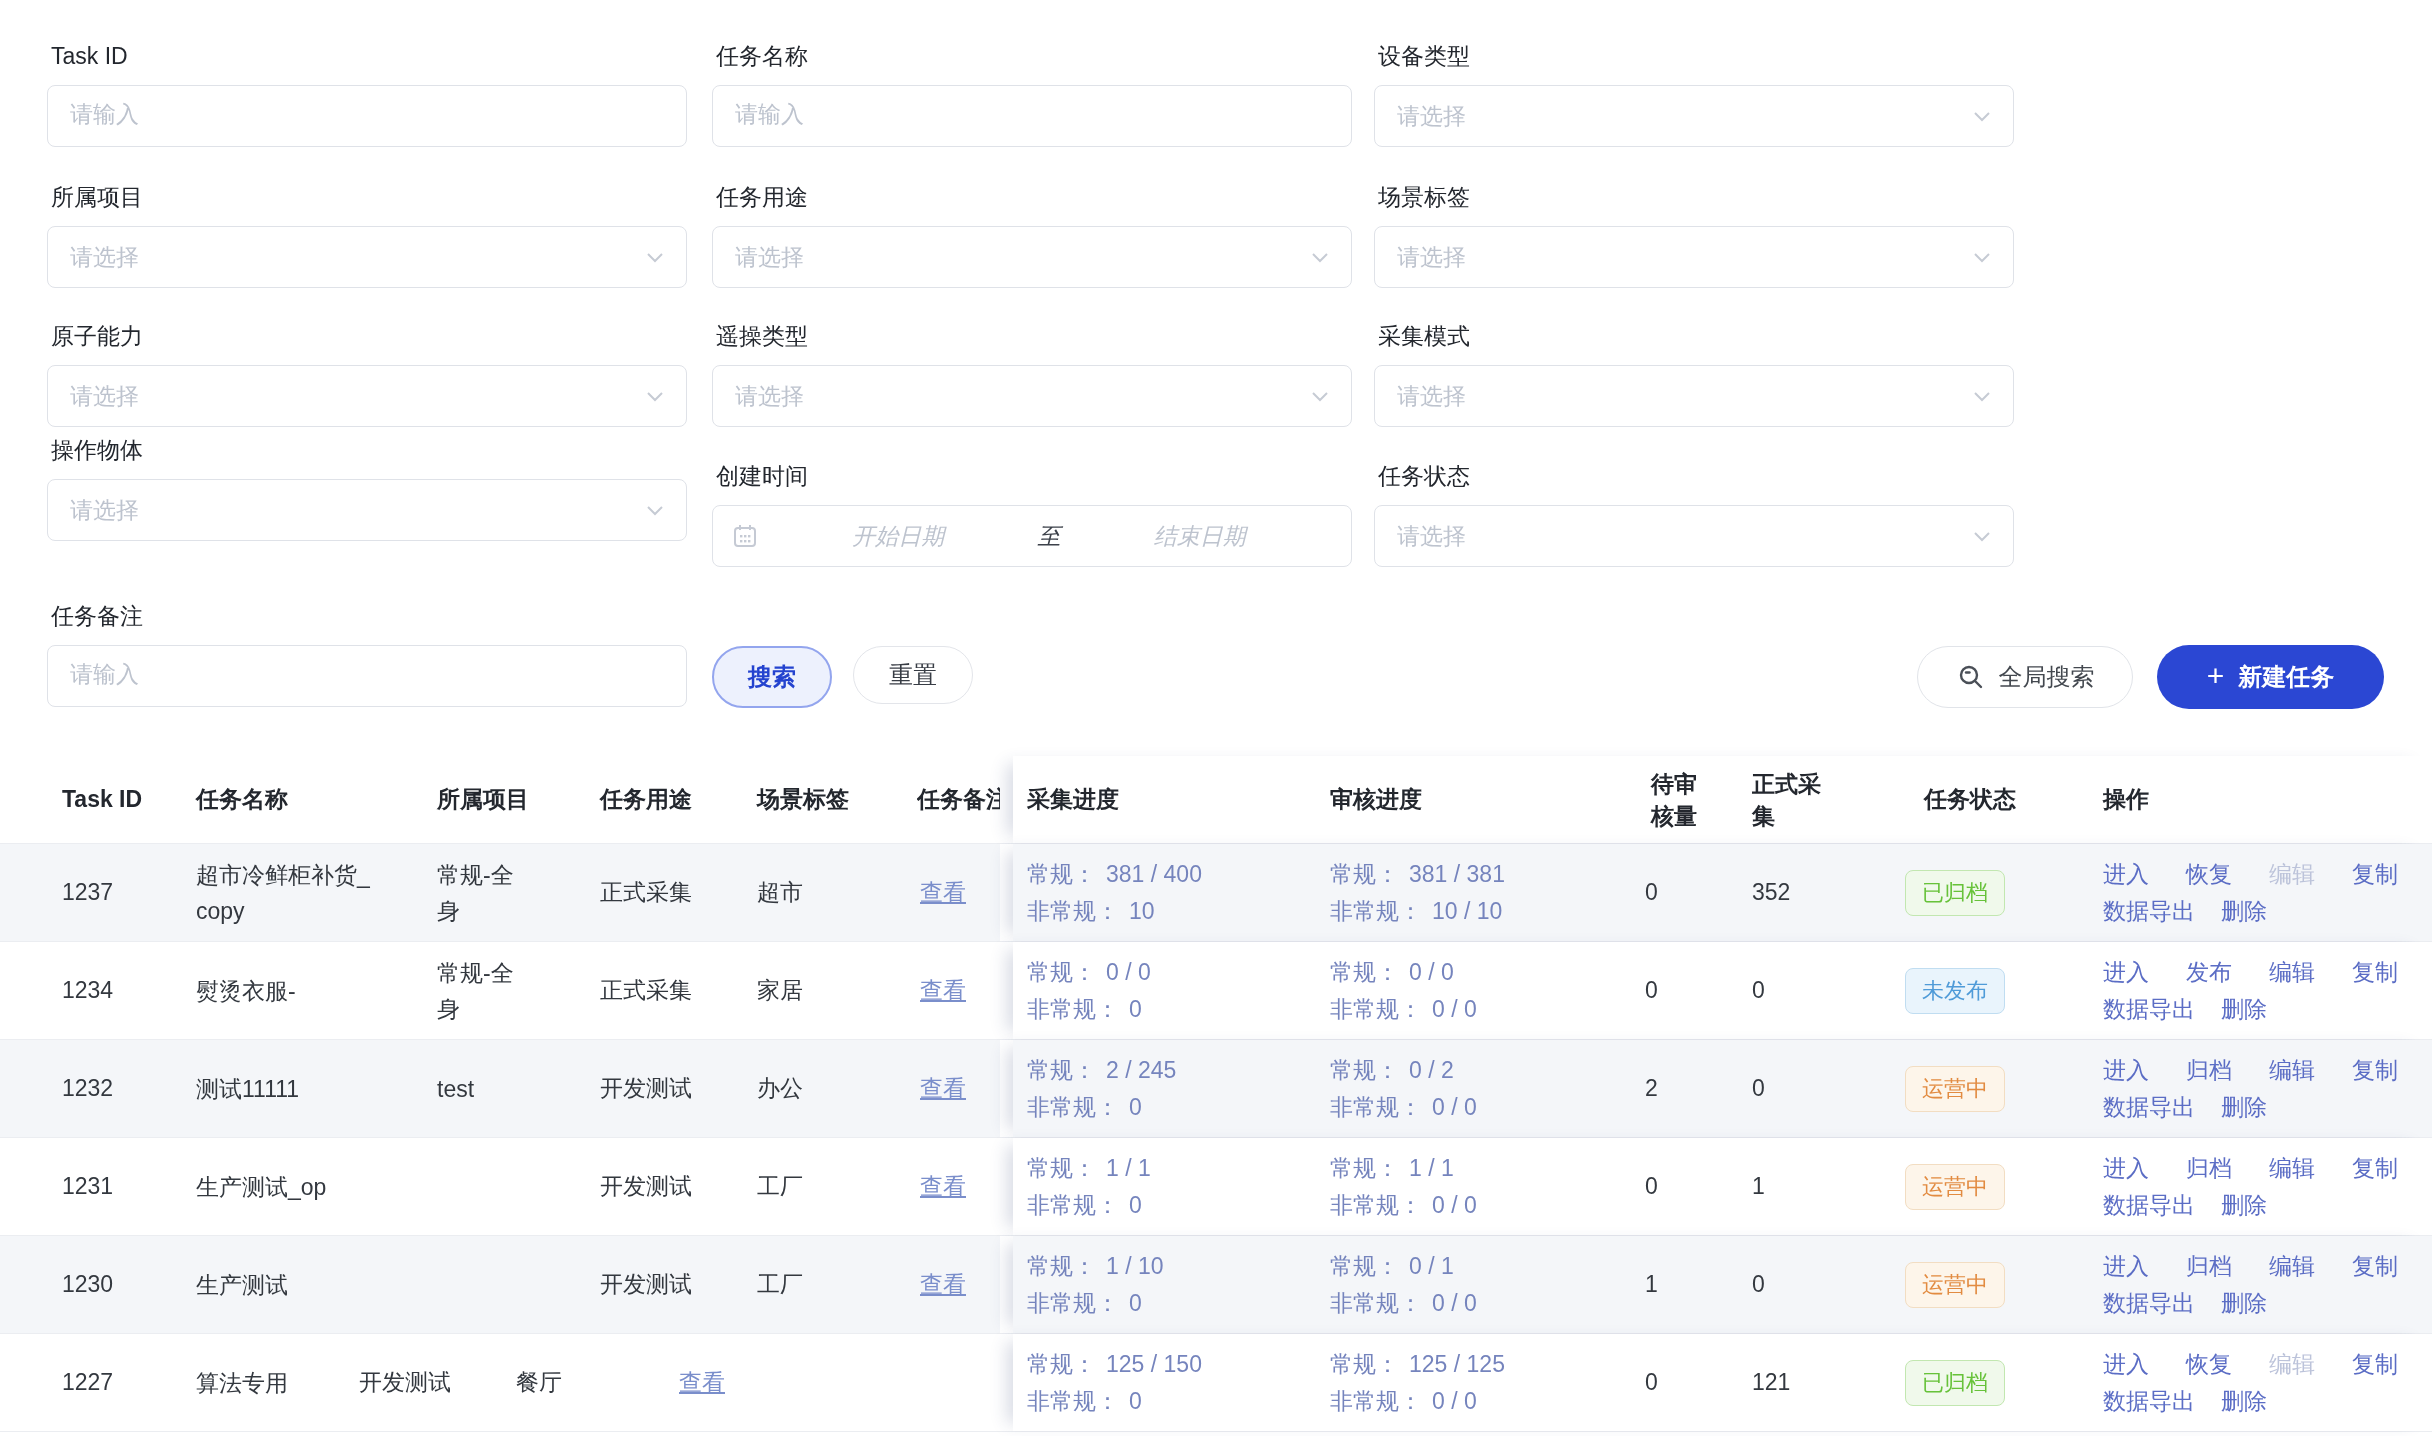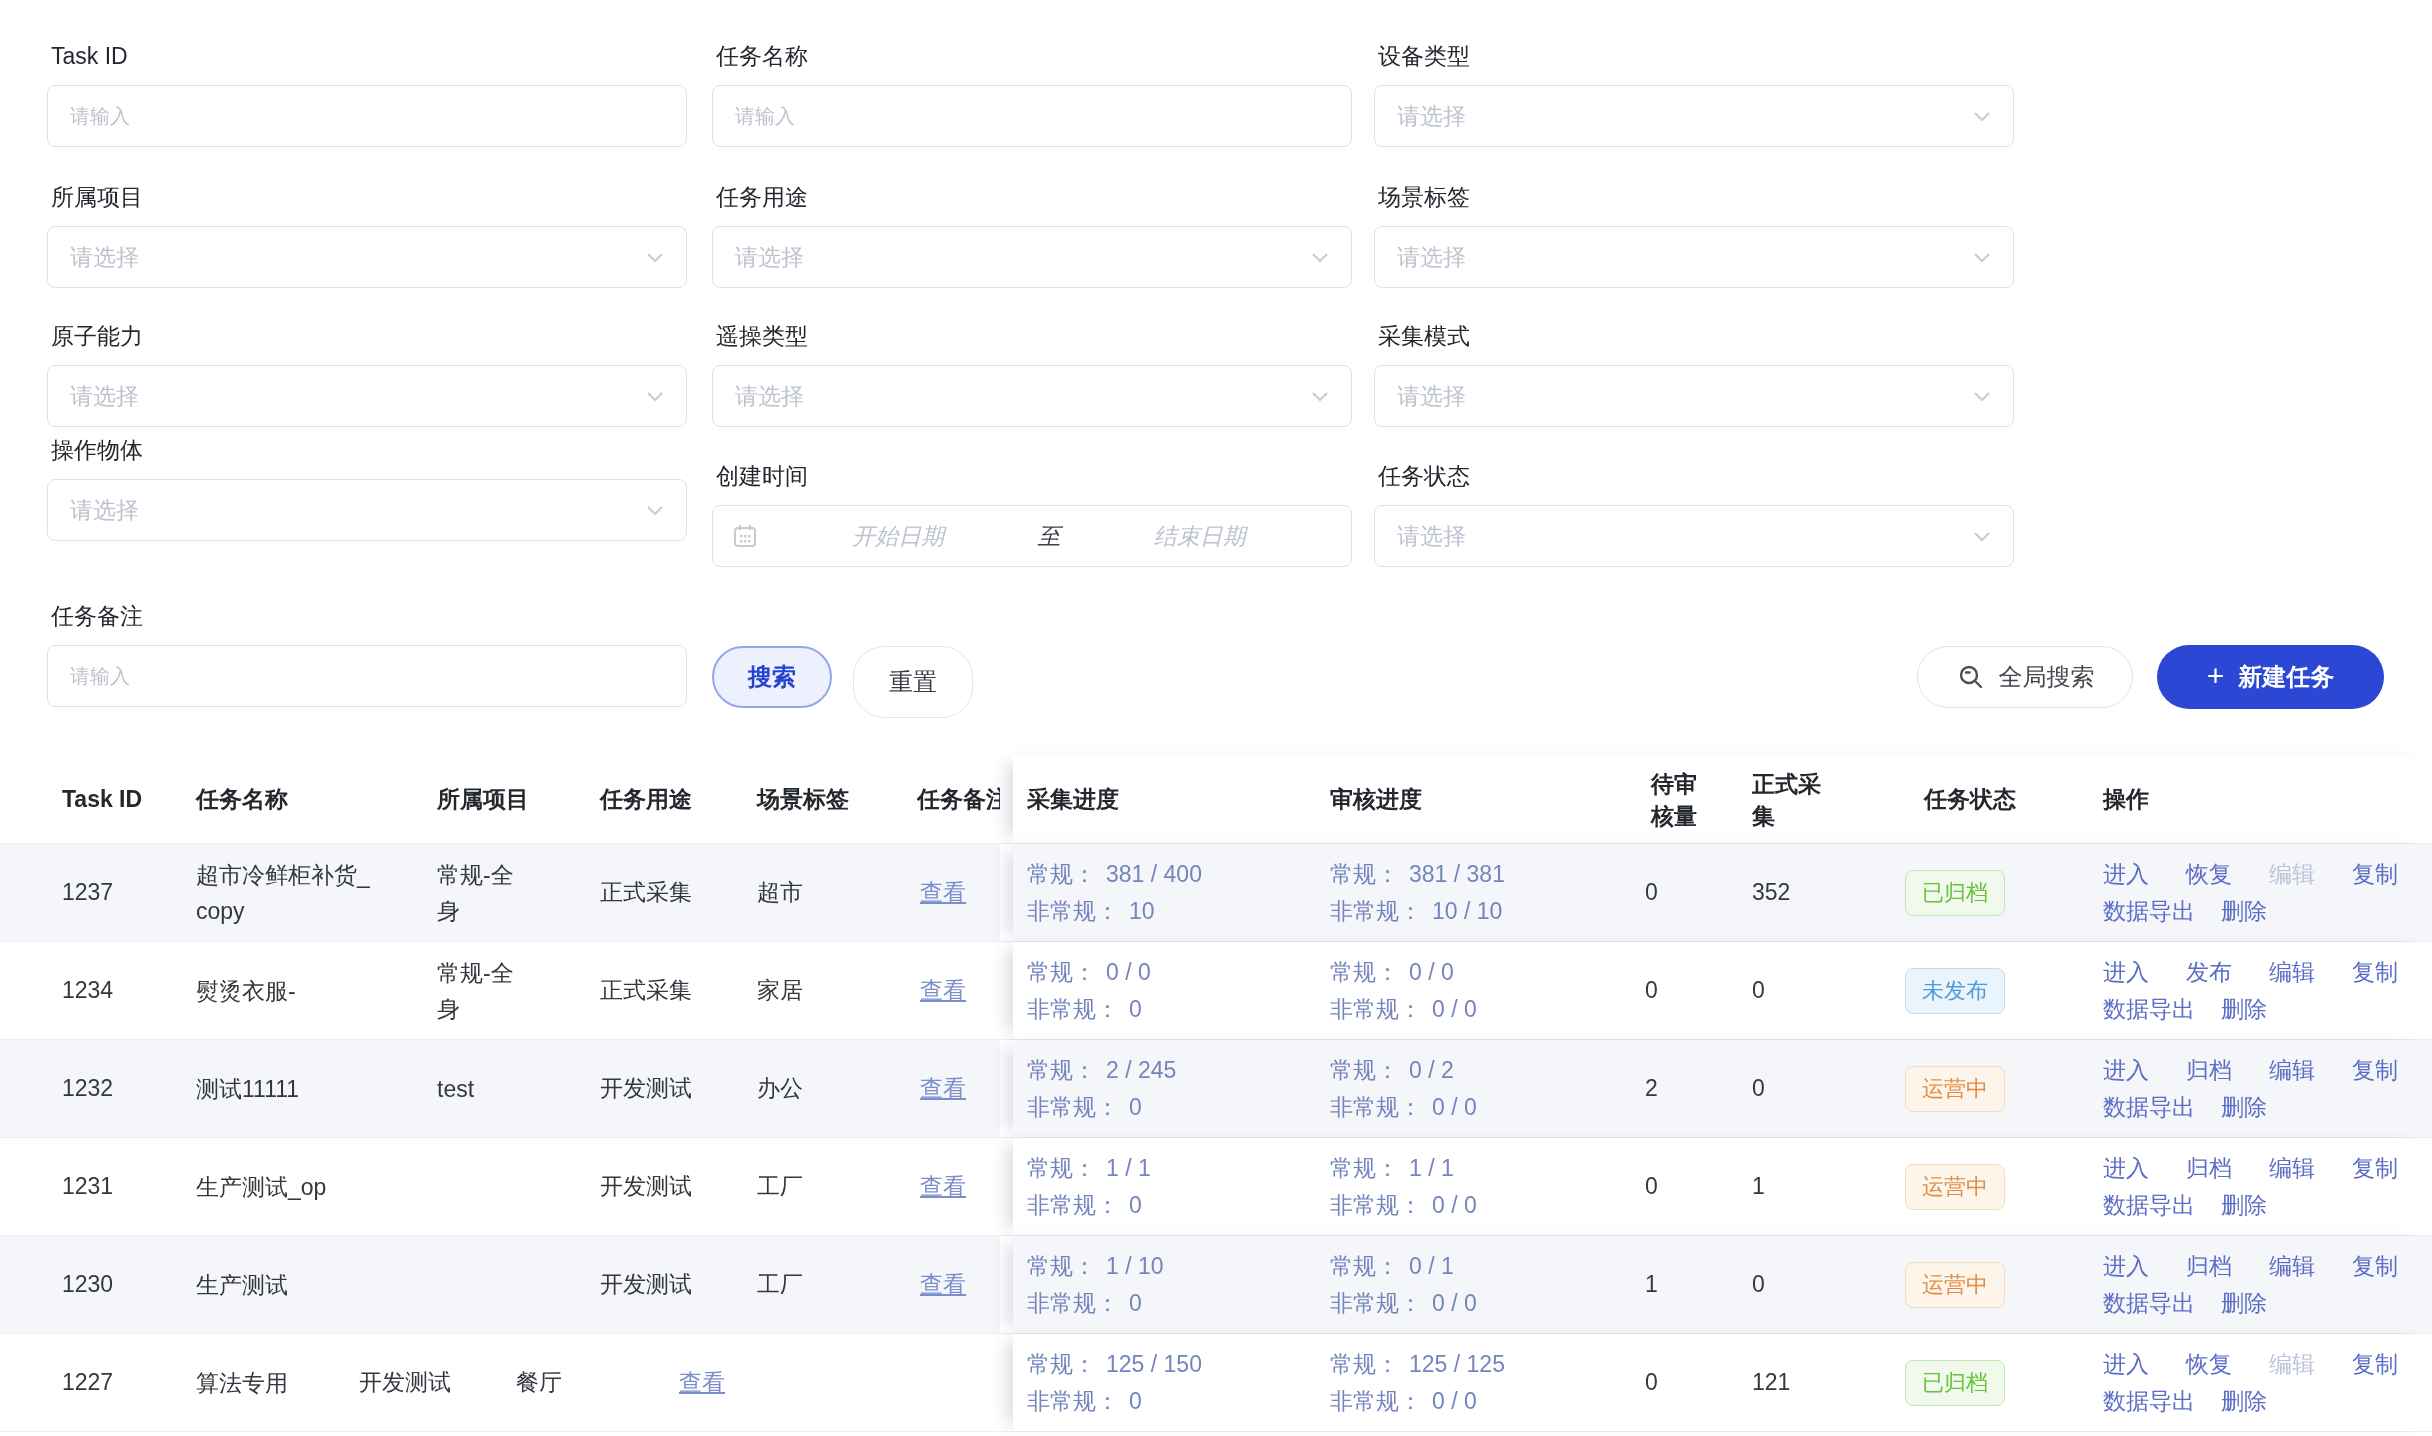--- a/index.html
+++ b/index.html
@@ -15,33 +15,33 @@
   
   .fi { position:absolute; width:640px; }
   .flabel { font-size:23px; line-height:30px; color:#23272e; margin:0 0 14px 4px; }
   .field {
     position:relative; height:62px; width:640px;
     border:1px solid #dfe2e8; border-radius:8px;
     display:flex; align-items:center; padding:0 22px;
     background:#fff; font-size:23px;
   }
   .ph { color:#bdc3ce; }
-  input.tinput { width:100%; height:60px; border:none; outline:none; font-size:20px; color:#404040; background:transparent; font-family:Liberation Sans, sans-serif; }
+  input.tinput { width:100%; height:60px; border:none; outline:none; font-size:23px; color:#404040; background:transparent; font-family:Liberation Mono, monospace; }
   input.tinput::placeholder { color:#bdc3ce; }
   .chev { position:absolute; right:20px; top:50%; transform:translateY(-50%); line-height:0; }
   .daterange { padding:0 18px;font-style:italic; }
   .dr-part { flex:1; text-align:center; color:#bdc3ce; }
   .dr-sep { color:#3c414a; padding:0 6px; }
   .cal { line-height:0; margin-right:6px; }
 
   
   .pill { display:flex; align-items:center; justify-content:center; border-radius:31px; cursor:pointer; }
   .btn-search { position:absolute; left:712px; top:646px; width:120px; height:62px;
     background:#edf1fd; border:2px solid #93a5ee; color:#2443cf; font-size:24px; font-weight:700; }
-  .btn-reset { position:absolute; left:853px; top:646px; width:120px; height:72px;
+  .btn-reset { position:absolute; left:853px; top:646px; width:120px; height:58px;
     background:#fff; border:1px solid #e3e5ea; color:#383d45; font-size:24px; }
   .btn-global { position:absolute; left:1917px; top:646px; width:216px; height:62px;
     background:#fff; border:1px solid #e1e4e9; color:#43484f; font-size:24px; gap:13px; justify-content:center; }
   .btn-new { position:absolute; left:2157px; top:645px; width:227px; height:64px; border-radius:32px;
     background:#2b47d3; color:#fff; font-size:24px; font-weight:600; gap:14px; }
   .plus { font-size:30px; font-weight:400; line-height:1; position:relative; top:-1px; }
 
   
   .table { position:absolute; top:756px; left:0; width:2432px; }
   .trow, .thead { display:flex; align-items:stretch; border-bottom:1px solid #ebedf1; background:#fff; }

